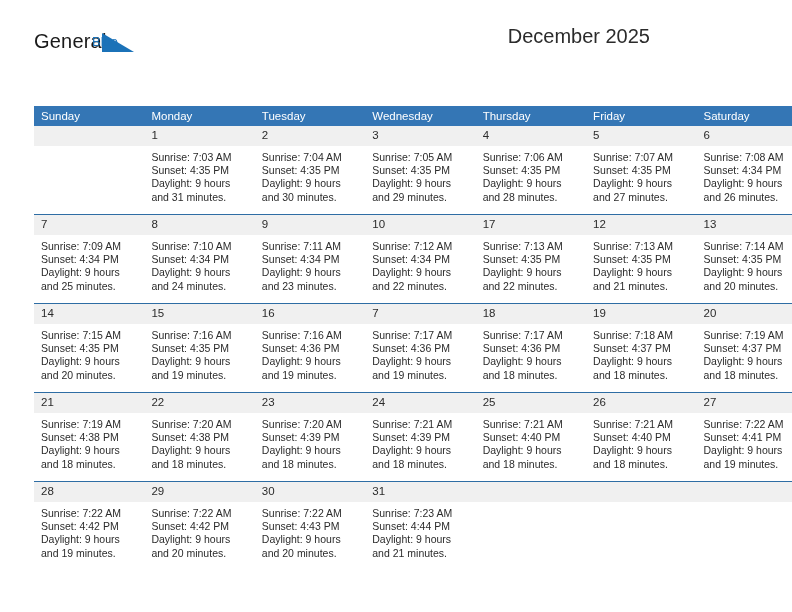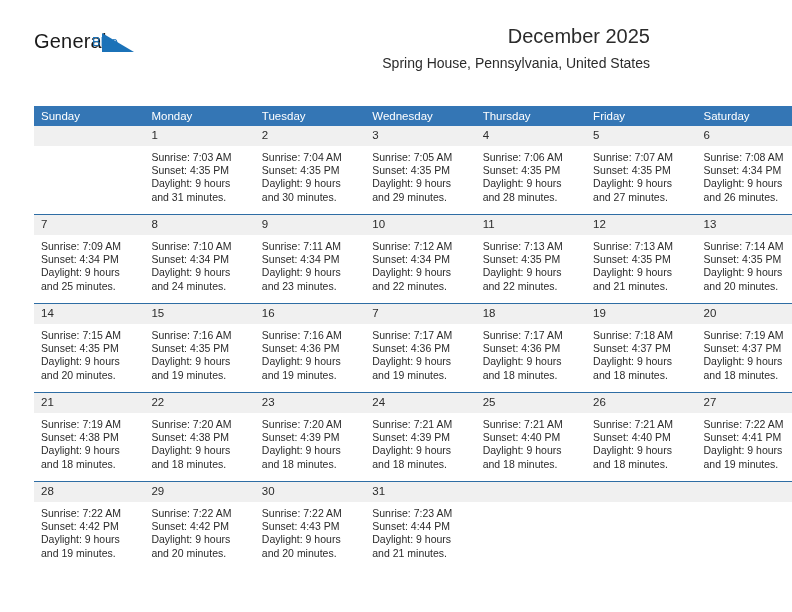--- a/index.html
+++ b/index.html
@@ -141,21 +141,20 @@
 <div class="page">
 
   <div class="top">
     <div class="logo">
       <span class="logo-general">General</span>
       <span class="logo-tri"></span>
       <span class="logo-blue">Blue</span>
     </div>
     <div class="title-block">
       <div class="cal-title">December 2025</div>
-      <div class="cal-subtitle">Spring House, Pennsylvania, United States</div>
     </div>
   </div>
 
   <div class="calendar">
     <table class="cal">
       <thead>
         <tr id="weekday-row">
             <th>Sunday</th>
             <th>Monday</th>
             <th>Tuesday</th>
@@ -257,21 +256,21 @@
             <td class="daycell">
               <div class="daynum">10</div>
               <div class="details">
                 <div>Sunrise: 7:12 AM</div>
                 <div>Sunset: 4:34 PM</div>
                 <div>Daylight: 9 hours</div>
                 <div>and 22 minutes.</div>
               </div>
             </td>
             <td class="daycell">
-              <div class="daynum">11</div>
+              <div class="daynum">17</div>
               <div class="details">
                 <div>Sunrise: 7:13 AM</div>
                 <div>Sunset: 4:35 PM</div>
                 <div>Daylight: 9 hours</div>
                 <div>and 22 minutes.</div>
               </div>
             </td>
             <td class="daycell">
               <div class="daynum">12</div>
               <div class="details">

